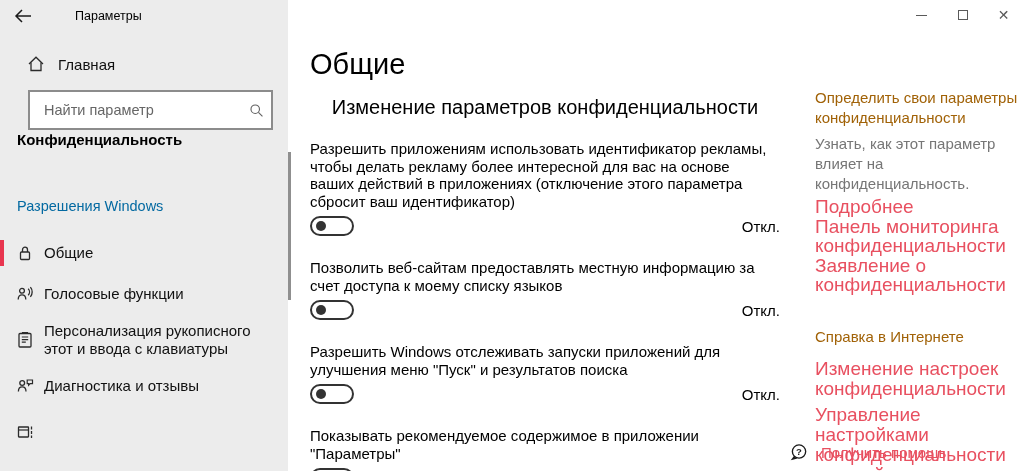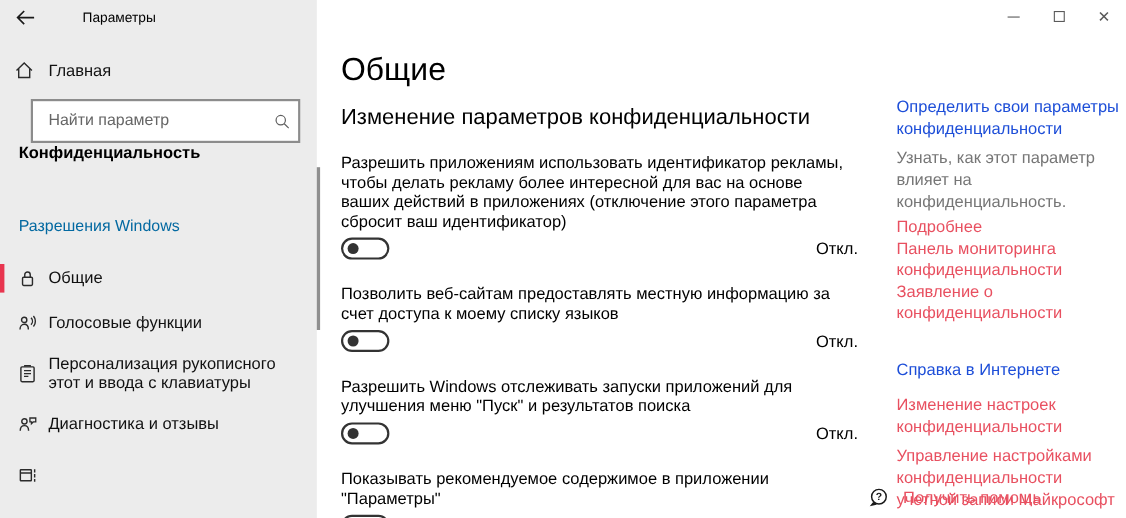--- a/index.html
+++ b/index.html
@@ -16,21 +16,21 @@
   .app-title { position:absolute; left:55px; top:9px; font-size:12.5px; color:#000;margin-left:20px; }
   .win-controls { position:absolute; right:0; top:0; height:30px; display:flex; }
   .win-btn { width:41px; height:30px; display:flex; align-items:center; justify-content:center; color:#5a5a5a; font-size:13px; }
   .wc-min span { display:block; width:11px; height:0; border-top:1.4px solid #5a5a5a; }
   .wc-max span { display:block; width:10px; height:10px; border:1.4px solid #5a5a5a; }
   .wc-close { font-size:14px; }
 
   
   .sidebar { position:absolute; left:0; top:0; width:288px; height:471px; background:#ececec; }
   .side-row { position:absolute; left:0; display:flex; align-items:center; }
-  .home-row { top:50px; left:0; width:308px; height:28px; padding-left:12px; cursor:pointer; }
+  .home-row { top:50px; left:0; width:308px; height:28px; padding-left:26px; cursor:pointer; }
   .home-row .label { margin-left:12px; font-size:15px; }
   .search-box { position:absolute; left:28px; top:90px; width:245px; height:40px; background:#fff;
     border:2px solid #8c8c8c; display:flex; align-items:center; }
   .search-box input { flex:1; border:none; outline:none; background:transparent; font-size:14.5px;
     color:#555; padding:0 4px 0 14px; font-family:"Liberation Sans",sans-serif; }
   .search-box input::placeholder { color:#666; }
   .search-icon { width:30px; display:flex; justify-content:center; align-items:center; }
   .side-section-title { position:absolute; left:17px; top:131px; font-size:15px; font-weight:bold; color:#000; }
   .side-group-header { position:absolute; left:17px; top:198px; font-size:14.5px; color:#0369a1; }
   .nav { position:absolute; left:0; top:236px; width:288px; }
@@ -39,37 +39,37 @@
   .nav-item .nicon { width:22px; flex:0 0 22px; display:flex; align-items:center; justify-content:center; }
   .nav-item .nlabel { margin-left:8px; font-size:15px; line-height:18px; color:#111; max-width:236px; }
   .nav-item.selected .accent { position:absolute; left:0; top:50%; transform:translateY(-50%);
     width:4px; height:26px; background:#e8354f; }
   .nav-item.item-last { margin-top:12px; }
   .side-scrollbar { position:absolute; left:288px; top:152px; width:3px; height:148px; background:#8f8f8f; }
 
   
   .content { position:absolute; left:310px; top:0; width:470px; }
   h1.page-title { margin-top:46px; font-size:29px; font-weight:400; color:#000; line-height:36px; }
-  h2.section-title { margin-top:13px; font-size:20px; font-weight:500; color:#000; line-height:24px; }
+  h2.section-title { margin-top:13px; font-size:20px; font-weight:500; color:#000; line-height:24px;text-align:center; }
   .settings { margin-top:21px; }
   .setting { margin-bottom:22px; }
   .setting p { width:457px; font-size:15px; line-height:17.5px; color:#000; margin-bottom:2px; }
   .toggle-row { display:flex; align-items:center; height:22px; margin-top:5px;justify-content:space-between; }
   .toggle { position:relative; width:44px; height:20px; border:2px solid #333; border-radius:10px;
     background:#fff; cursor:pointer; flex:0 0 44px; }
   .toggle .knob { position:absolute; left:4px; top:3px; width:10px; height:10px; border-radius:50%; background:#333; }
   .toggle-state { margin-left:12px; font-size:15px; color:#000; }
 
   
   .aside { position:absolute; left:815px; top:0; width:206px; }
   .aside-block1 { margin-top:88px; }
-  .aside h3 { font-size:15px; font-weight:400; color:#1d4ed8; line-height:20px; }
+  .aside h3 { font-size:15px; font-weight:400; color:#a16207; line-height:20px; }
   .aside .desc { margin-top:6px; font-size:15px; color:#767676; line-height:20px; }
   .aside .links { margin-top:3px; }
-  .aside a { display:block; color:#e85060; font-size:15px; line-height:19.5px; text-decoration:none; cursor:pointer; }
+  .aside a { display:block; color:#e85060; font-size:19px; line-height:19.5px; text-decoration:none; cursor:pointer; }
   .aside-block2 { margin-top:32px; }
   .aside-block2 a { margin-top:12px; line-height:20px; }
   .aside-block2 a + a { margin-top:6px; }
   .get-help { position:absolute; left:790px; top:443px; display:flex; align-items:center; }
   .get-help .gh-label { margin-left:12px; color:#e85060; font-size:15px; cursor:pointer; }
   svg { display:block; }
 </style>
 </head>
 <body>
 

